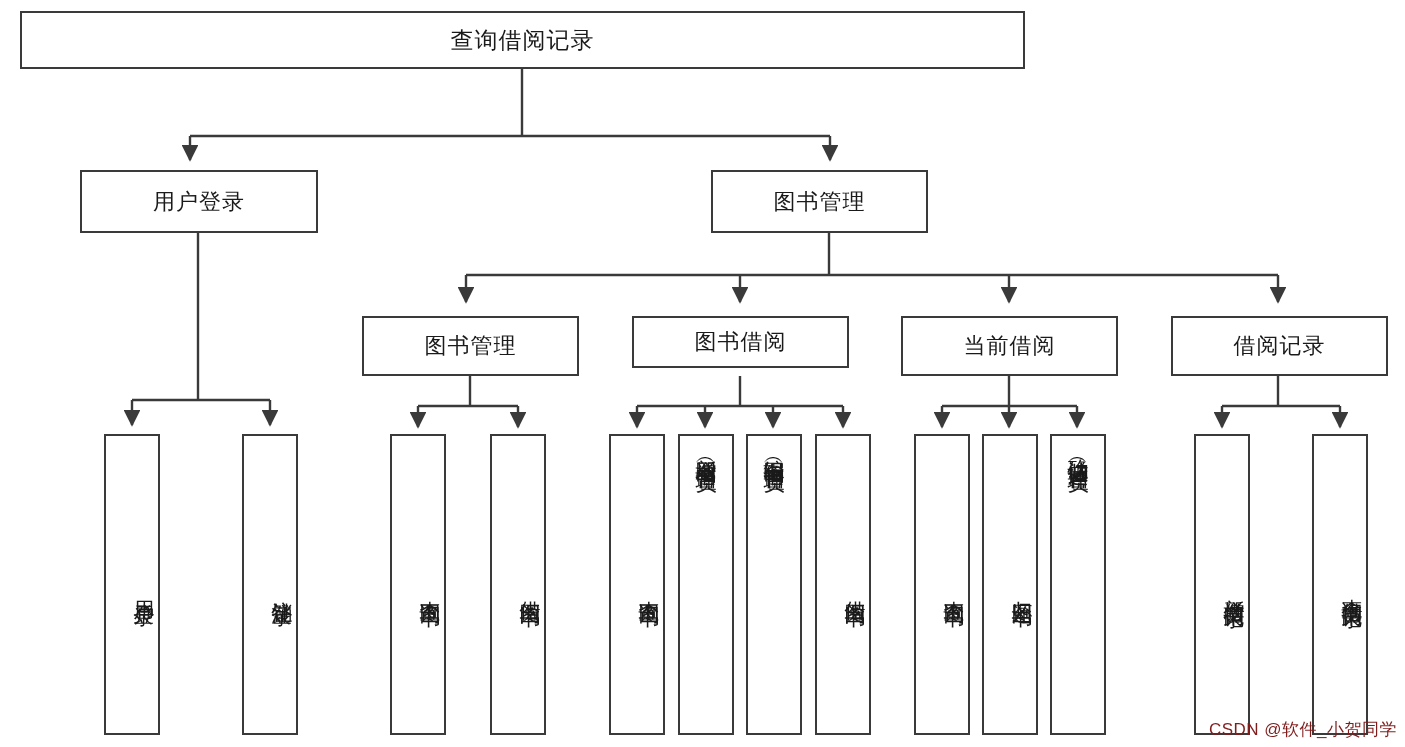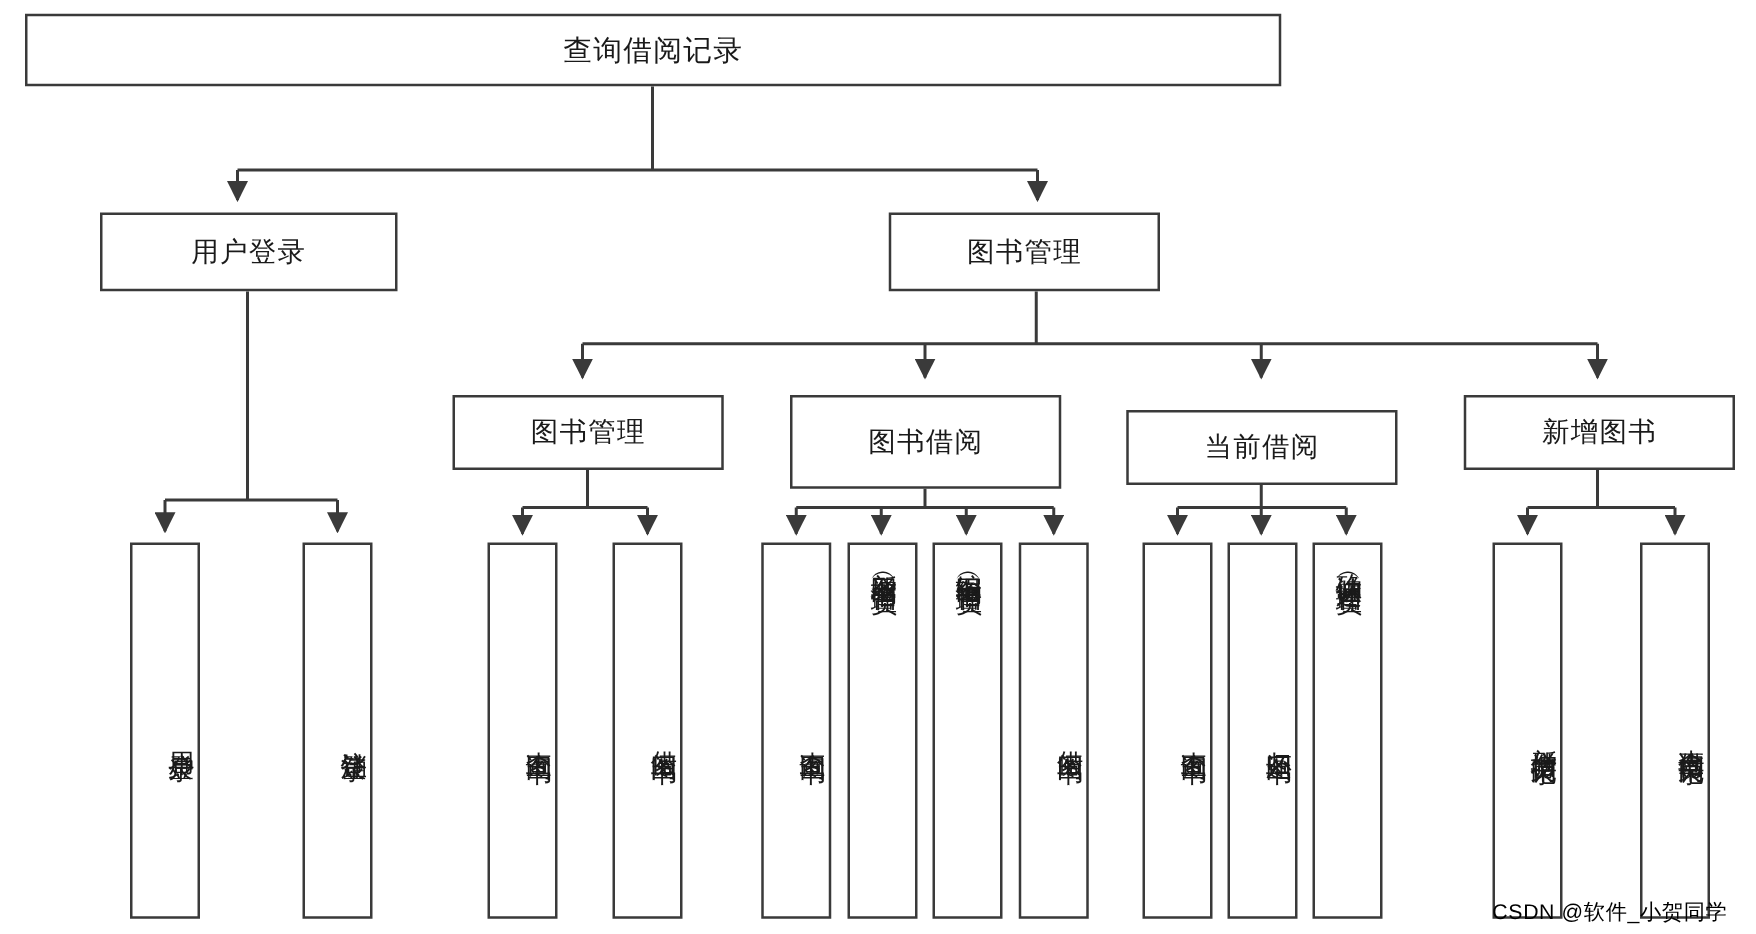--- a/index.html
+++ b/index.html
@@ -61,24 +61,24 @@
     position: absolute;
     left: 0;
     top: 0;
     width: 1405px;
     height: 747px;
     pointer-events: none;
   }
   
   #watermark {
     position: absolute;
-    right: 23px;
+    right: 8px;
     bottom: 6px;
     font-size: 17px;
-    color: #000000;
+    color: #7f1d1d;
     letter-spacing: 0.5px;
     white-space: nowrap;
   }
 </style>
 </head>
 <body>
 
 <div id="canvas">
 
   <svg id="wires" viewBox="0 0 1405 747" width="1405" height="747">
@@ -132,25 +132,25 @@
   </svg>
 
   <div class="node horiz root" style="left:20px;  top:11px;  width:1005px; height:58px;">查询借阅记录</div>
 
   <div class="node horiz" style="left:80px;  top:170px; width:238px; height:63px;">用户登录</div>
 
   <div class="node horiz" style="left:711px; top:170px; width:217px; height:63px;">图书管理</div>
 
   <div class="node horiz" style="left:362px;  top:316px; width:217px; height:60px;">图书管理</div>
 
-  <div class="node horiz" style="left:632px;  top:316px; width:217px; height:75px;">图书借阅</div>
+  <div class="node horiz" style="left:632px;  top:316px; width:217px; height:52px;">图书借阅</div>
 
-  <div class="node horiz" style="left:901px;  top:328px; width:217px; height:60px;">当前借阅</div>
+  <div class="node horiz" style="left:901px;  top:316px; width:217px; height:60px;">当前借阅</div>
 
-  <div class="node horiz" style="left:1171px; top:316px; width:217px; height:60px;">新增图书</div>
+  <div class="node horiz" style="left:1171px; top:316px; width:217px; height:60px;">借阅记录</div>
 
   <div class="node vert" style="left:104px; top:434px; width:56px; height:301px;">
     <span class="vlabel">用户登录</span>
   </div>
   <div class="node vert" style="left:242px; top:434px; width:56px; height:301px;">
     <span class="vlabel">注销登录</span>
   </div>
 
   <div class="node vert" style="left:390px; top:434px; width:56px; height:301px;">
     <span class="vlabel">查询图书</span>

